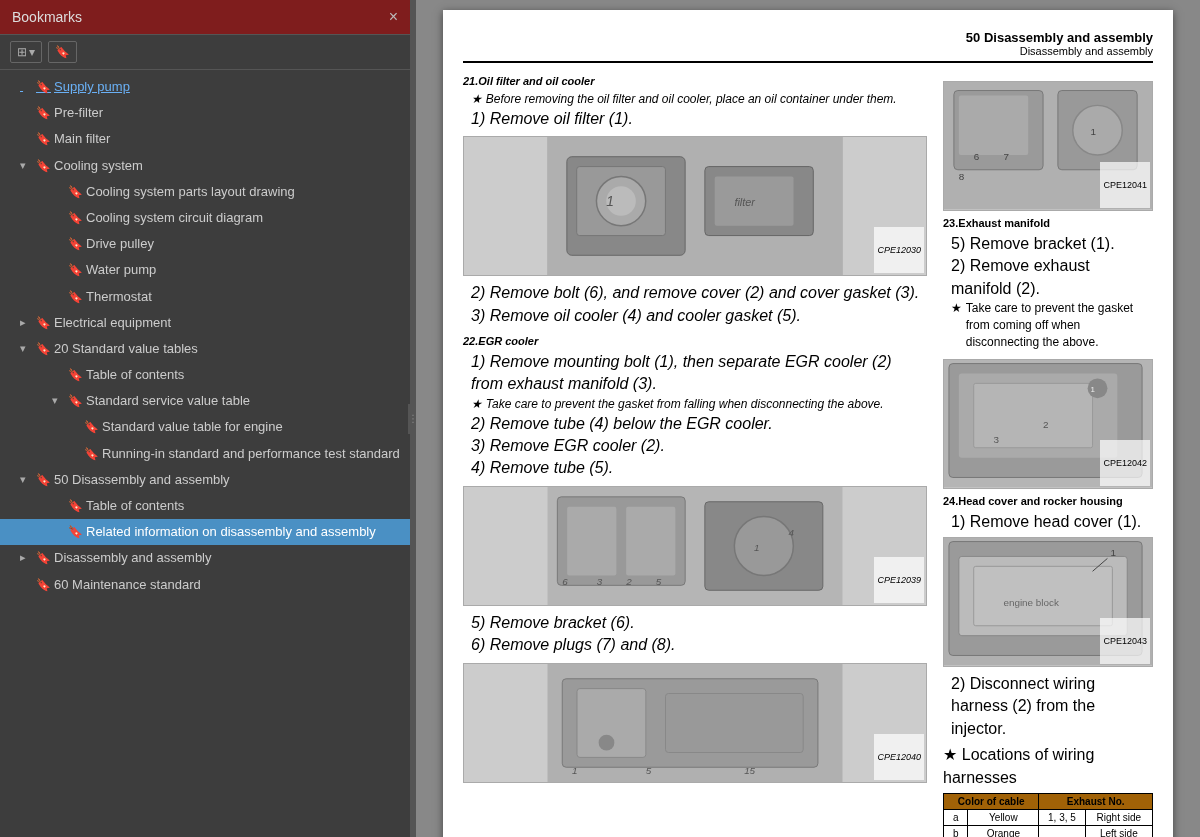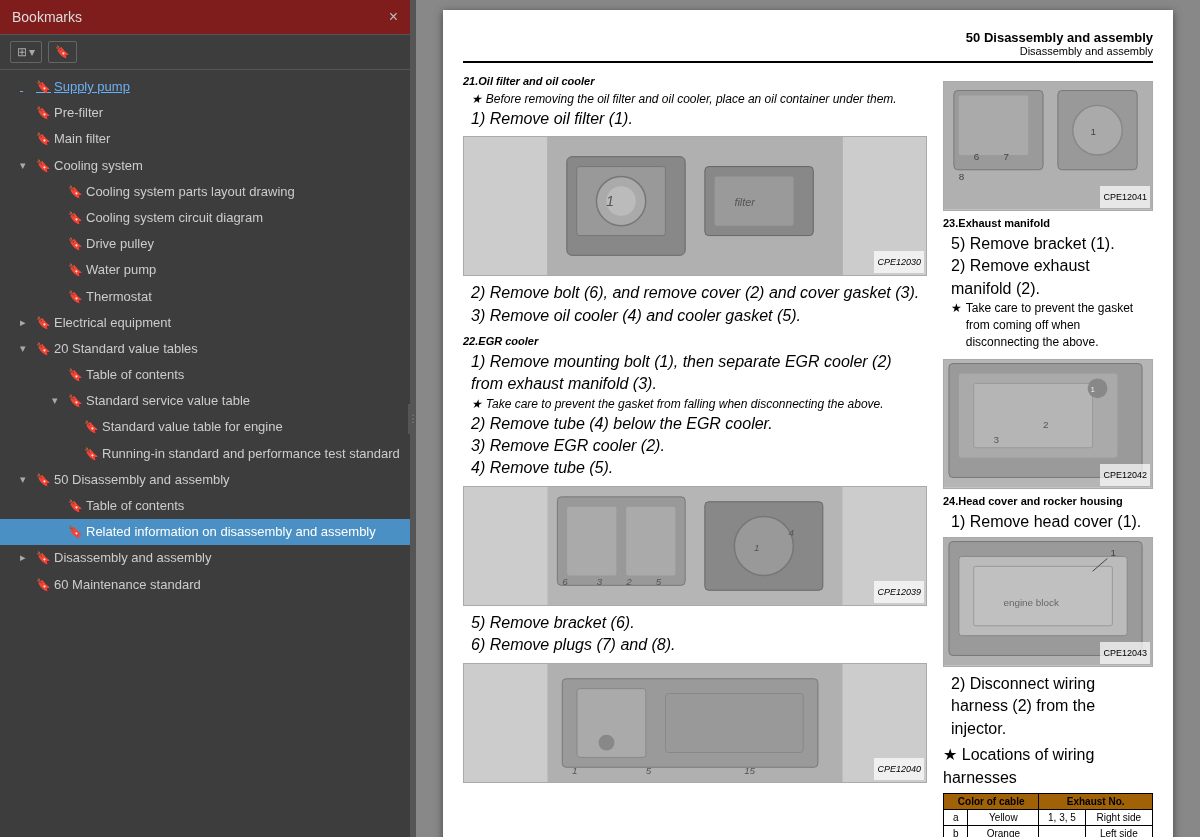--- a/index.html
+++ b/index.html
@@ -256,21 +256,21 @@
       justify-content: flex-end;
       margin: 6px 0;
       position: relative;
       overflow: hidden;
     }
 
     .img-caption {
       font-size: 9px;
       color: #000;
       background: rgba(255,255,255,0.7);
-      padding: 6px 3px;
+      padding: 18px 3px;
       position: absolute;
       bottom: 2px;
       right: 2px;
     }
 
     .img-large {
       width: 100%;
       height: 140px;
     }
 

